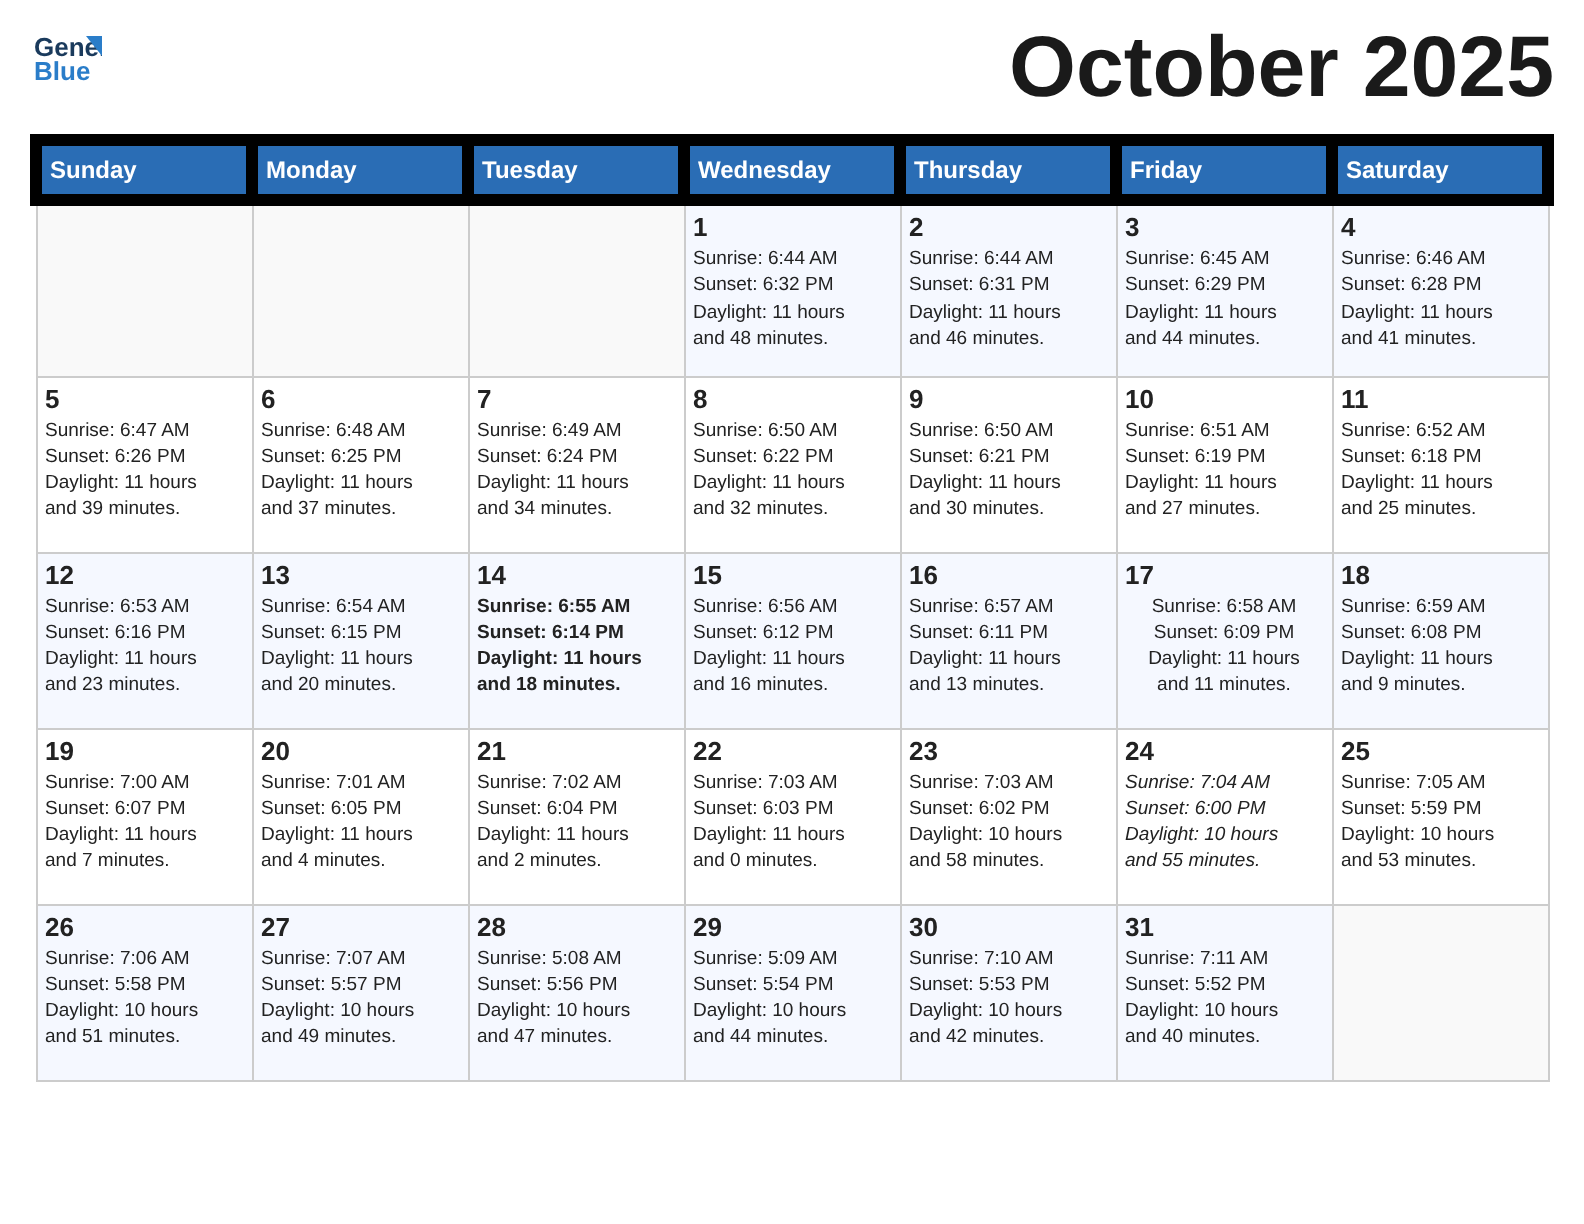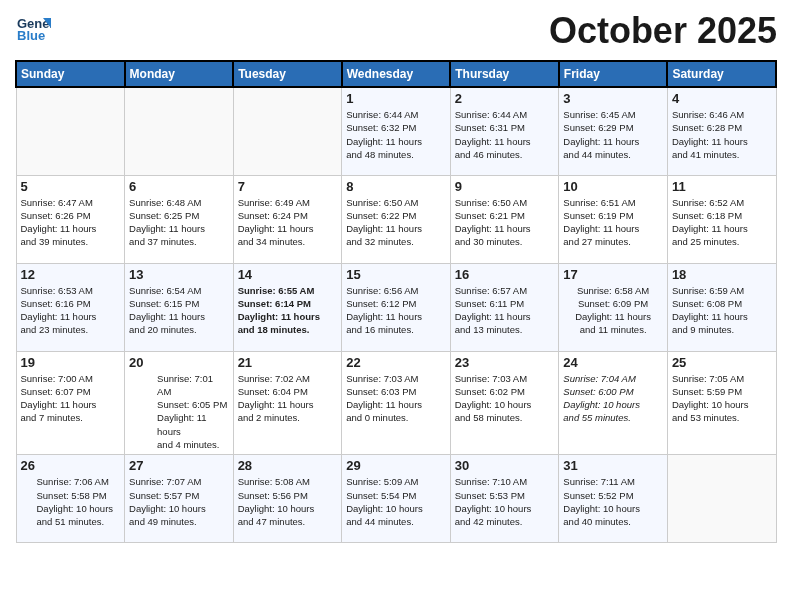--- a/index.html
+++ b/index.html
@@ -22,41 +22,41 @@
       gap: 4px;
     }
     .logo-icon {
       width: 36px;
       height: 36px;
     }
     .title-block {
       text-align: right;
     }
     .month-title {
-      font-size: 36px;
+      font-size: 43px;
       font-weight: bold;
       color: #1a1a1a;
     }
     .location {
       font-size: 15px;
       color: #333;
     }
     table {
       width: 100%;
       border-collapse: collapse;
       table-layout: fixed;
     }
     th {
       background: #2a6db5;
       color: #fff;
       font-size: 12px;
       font-weight: bold;
       padding: 5px 4px;
       text-align: left;
-      border: 2px solid #000000;
+      border: 6px solid #000000;
     }
     td {
       vertical-align: top;
       border: 1px solid #ccc;
       padding: 3px 4px;
       font-size: 10px;
       color: #222;
       height: 88px;
       background: #fff;
     }
@@ -242,21 +242,21 @@
       <tr>
         <td>
           <span class="day-num">19</span>
           <div class="day-info" style="white-space: pre-line;">Sunrise: 7:00 AM
 Sunset: 6:07 PM
 Daylight: 11 hours
 and 7 minutes.</div>
         </td>
         <td>
           <span class="day-num">20</span>
-          <div class="day-info" style="white-space: pre-line; margin-left: 28px;">Sunrise: 7:01 AM
+          <div class="day-info" style="white-space: pre-line;">Sunrise: 7:01 AM
 Sunset: 6:05 PM
 Daylight: 11 hours
 and 4 minutes.</div>
         </td>
         <td>
           <span class="day-num">21</span>
           <div class="day-info" style="white-space: pre-line;">Sunrise: 7:02 AM
 Sunset: 6:04 PM
 Daylight: 11 hours
 and 2 minutes.</div>
@@ -286,21 +286,21 @@
           <span class="day-num">25</span>
           <div class="day-info" style="white-space: pre-line;">Sunrise: 7:05 AM
 Sunset: 5:59 PM
 Daylight: 10 hours
 and 53 minutes.</div>
         </td>
       </tr>
       <tr>
         <td>
           <span class="day-num">26</span>
-          <div class="day-info" style="white-space: pre-line; margin-left: 16px;">Sunrise: 7:06 AM
+          <div class="day-info" style="white-space: pre-line;">Sunrise: 7:06 AM
 Sunset: 5:58 PM
 Daylight: 10 hours
 and 51 minutes.</div>
         </td>
         <td>
           <span class="day-num">27</span>
           <div class="day-info" style="white-space: pre-line;">Sunrise: 7:07 AM
 Sunset: 5:57 PM
 Daylight: 10 hours
 and 49 minutes.</div>

